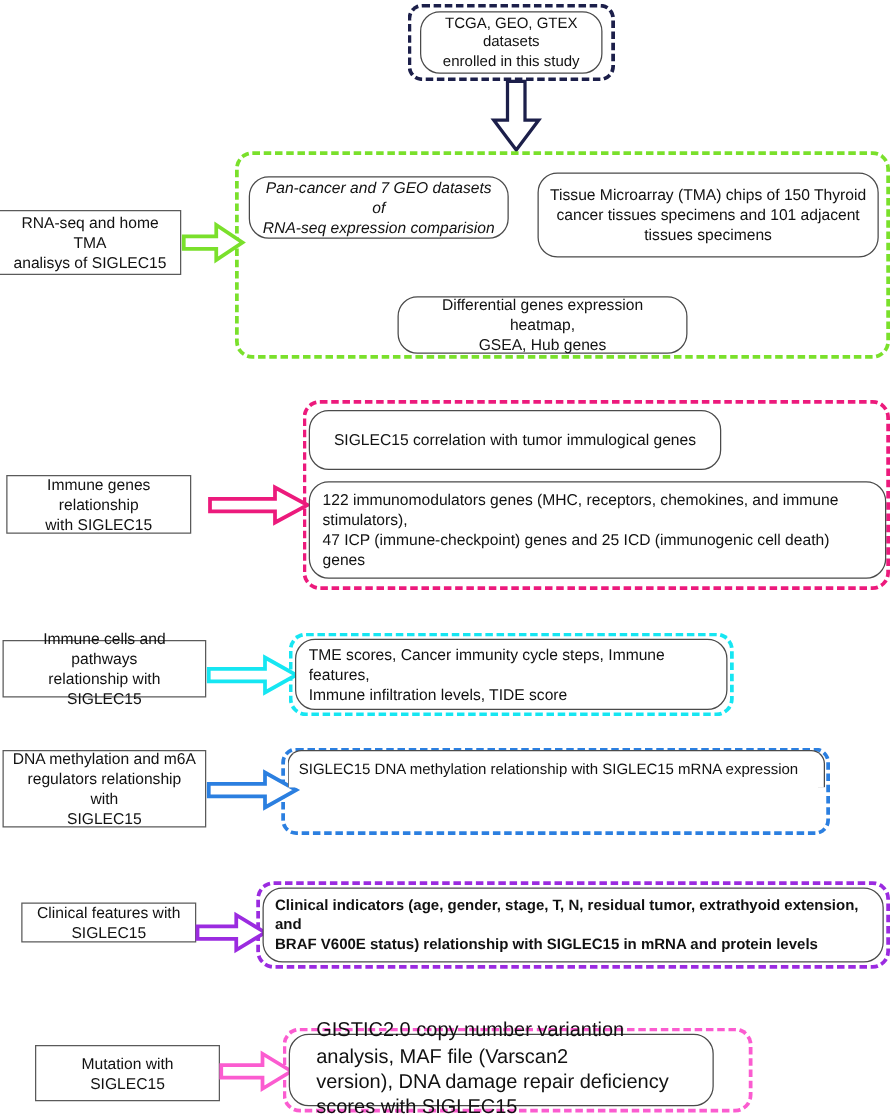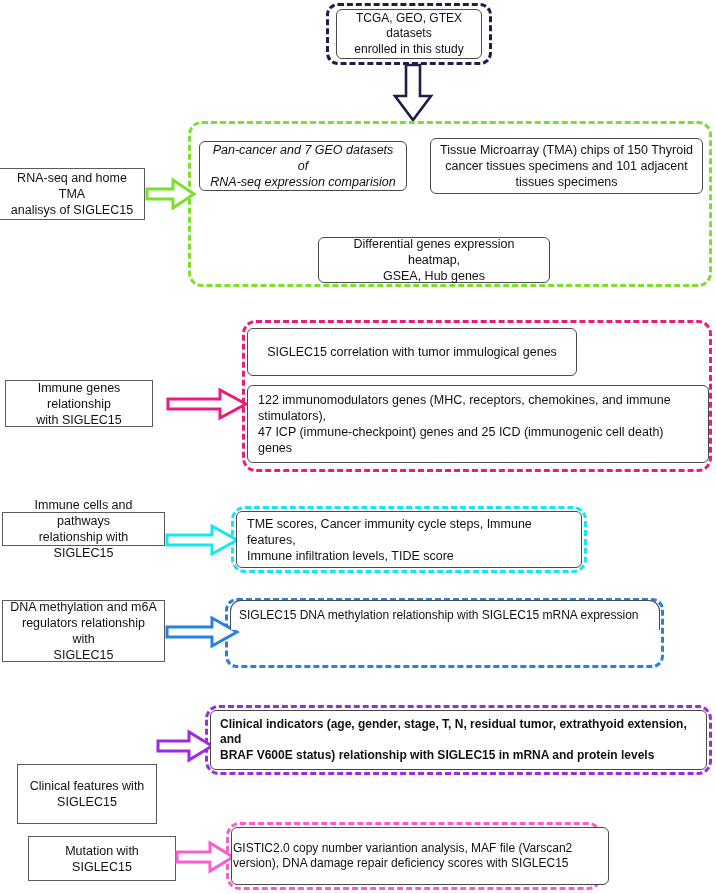--- a/index.html
+++ b/index.html
@@ -29,21 +29,21 @@
     text-align: center;
     background: #ffffff;
     border: 1.5px solid #5a5a5a;
     font-size: 12.5px;
     line-height: 1.28;
     color: #111111;
     padding: 4px 7px;
     white-space: pre-line;
   }
   .node.rounded {
-    border-radius: 6px;
+    border-radius: 16px;
     border-color: #4a4a4a;
   }
   .node.sq {
     border-radius: 0;
   }
   .node.left-label {
     font-size: 12.5px;
   }
   .node.leftalign {
     justify-content: flex-start;
@@ -121,21 +121,21 @@
 
   <div class="arrow" style="left:147px; top:178px; width:49px; height:32px;">
     <svg viewBox="0 0 49 32" preserveAspectRatio="none">
       <polygon points="0,11 26,11 26,2 47,16 26,30 26,21 0,21" fill="#ffffff" stroke="#7ae02b" stroke-width="3" stroke-linejoin="miter"></polygon>
     </svg>
   </div>
 
   <div class="node rounded" style="left:199px; top:141px; width:208px; height:50px;font-style:italic;">Pan-cancer and 7 GEO datasets of
 RNA-seq expression comparision</div>
 
-  <div class="node rounded" style="left:430px; top:138px; width:273px; height:56px;">Tissue Microarray (TMA) chips of 150 Thyroid
+  <div class="node rounded" style="left:430px; top:138px; width:273px; height:68px;">Tissue Microarray (TMA) chips of 150 Thyroid
 cancer tissues specimens and 101 adjacent
 tissues specimens</div>
 
   <div class="node rounded" style="left:318px; top:240px; width:232px; height:46px; top:237px;">Differential genes expression heatmap,
 GSEA, Hub genes</div>
 
   <div class="dashwrap dash-pink" style="left:242px; top:320px; width:470px; height:152px;"></div>
 
   <div class="node sq left-label" style="left:5px; top:380px; width:148px; height:47px;">Immune genes relationship
 with SIGLEC15</div>
@@ -147,21 +147,21 @@
   </div>
 
   <div class="node rounded" style="left:247px; top:328px; width:330px; height:48px;">SIGLEC15 correlation with tumor immulogical genes</div>
 
   <div class="node rounded leftalign" style="left:247px; top:385px; width:462px; height:78px; padding-left:10px;">122 immunomodulators genes (MHC, receptors, chemokines, and immune
 stimulators),
 47 ICP (immune-checkpoint) genes and 25 ICD (immunogenic cell death) genes</div>
 
   <div class="dashwrap dash-cyan" style="left:231px; top:506px; width:356px; height:67px;"></div>
 
-  <div class="node sq left-label" style="left:2px; top:512px; width:163px; height:34px;">Immune cells and pathways
+  <div class="node sq left-label" style="left:2px; top:512px; width:163px; height:46px;">Immune cells and pathways
 relationship with SIGLEC15</div>
 
   <div class="arrow" style="left:167px; top:525px; width:72px; height:30px;">
     <svg viewBox="0 0 72 30" preserveAspectRatio="none">
       <polygon points="0,10 45,10 45,1 70,15 45,29 45,20 0,20" fill="#ffffff" stroke="#16e6f2" stroke-width="3" stroke-linejoin="miter"></polygon>
     </svg>
   </div>
 
   <div class="node rounded leftalign" style="left:236px; top:511px; width:346px; height:57px; padding-left:10px;">TME scores, Cancer immunity cycle steps, Immune features,
 Immune infiltration levels, TIDE score</div>
@@ -176,21 +176,21 @@
     <svg viewBox="0 0 72 30" preserveAspectRatio="none">
       <polygon points="0,10 45,10 45,1 70,15 45,29 45,20 0,20" fill="#ffffff" stroke="#2b7fe0" stroke-width="3" stroke-linejoin="miter"></polygon>
     </svg>
   </div>
 
   <div class="node rounded leftalign" style="left:230px; top:600px; width:430px; height:30px; border-bottom:none; border-radius:11px 11px 0 0; padding-left:8px; font-size:12px;">SIGLEC15 DNA methylation relationship with SIGLEC15 mRNA expression</div>
 
 
   <div class="dashwrap dash-purple" style="left:205px; top:705px; width:507px; height:70px;"></div>
 
-  <div class="node sq left-label" style="left:17px; top:722px; width:140px; height:60px;margin-top:42px;">Clinical features with
+  <div class="node sq left-label" style="left:17px; top:722px; width:140px; height:32px;">Clinical features with
 SIGLEC15</div>
 
   <div class="arrow" style="left:158px; top:731px; width:56px; height:30px;">
     <svg viewBox="0 0 56 30" preserveAspectRatio="none">
       <polygon points="0,10 31,10 31,1 54,15 31,29 31,20 0,20" fill="#ffffff" stroke="#9b2be0" stroke-width="3" stroke-linejoin="miter"></polygon>
     </svg>
   </div>
 
   <div class="node rounded leftalign" style="left:210px; top:710px; width:497px; height:60px; padding-left:9px; font-size:12px;font-weight:bold;">Clinical indicators (age, gender, stage, T, N, residual tumor, extrathyoid extension, and
 BRAF V600E status) relationship with SIGLEC15 in mRNA and protein levels</div>
@@ -198,16 +198,16 @@
   <div class="dashwrap dash-magenta" style="left:226px; top:822px; width:376px; height:68px;"></div>
 
   <div class="node sq left-label" style="left:28px; top:836px; width:148px; height:45px;">Mutation with SIGLEC15</div>
 
   <div class="arrow" style="left:177px; top:842px; width:58px; height:30px;">
     <svg viewBox="0 0 58 30" preserveAspectRatio="none">
       <polygon points="0,10 33,10 33,1 56,15 33,29 33,20 0,20" fill="#ffffff" stroke="#fb5cd0" stroke-width="3" stroke-linejoin="miter"></polygon>
     </svg>
   </div>
 
-  <div class="node rounded leftalign" style="left:231px; top:827px; width:378px; height:58px; padding-left:1px; font-size:12px;">GISTIC2.0 copy number variantion analysis, MAF file (Varscan2
+  <div class="node rounded leftalign" style="left:231px; top:827px; width:340px; height:58px; padding-left:21px; font-size:16px;">GISTIC2.0 copy number variantion analysis, MAF file (Varscan2
 version),  DNA damage repair deficiency scores with SIGLEC15</div>
 
 </div>
 
 </body></html>

